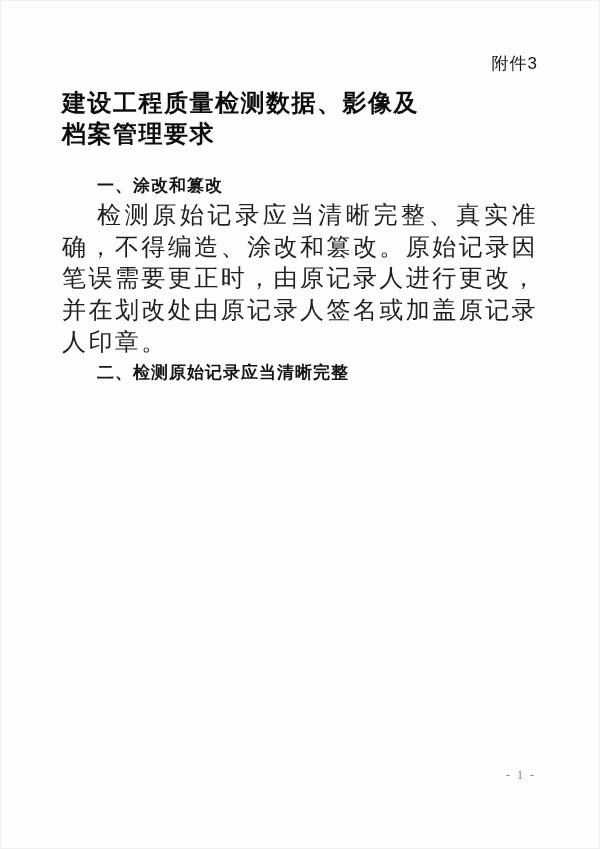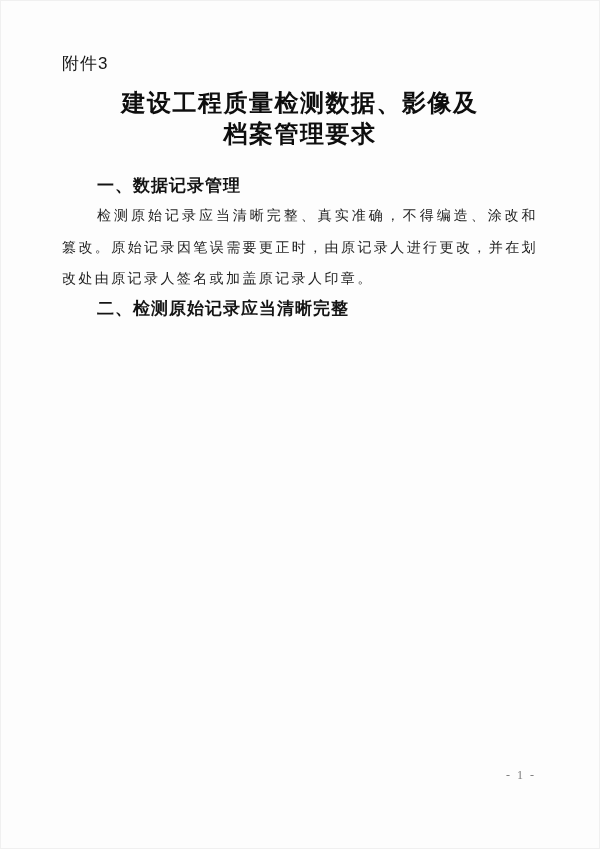--- a/index.html
+++ b/index.html
@@ -21,24 +21,24 @@
     left: 62px;
     top: 52px;
     width: 476px;
   }
   .attachment {
     font-family: "Liberation Sans", "DejaVu Sans", sans-serif;
     font-size: 17px;
     line-height: 24px;
     letter-spacing: 1px;
     color: #161616;
+    text-align: right;
   }
   .doc-title {
     margin-top: 12px;
-    text-align: center;
     font-family: "Liberation Serif", "DejaVu Serif", serif;
     font-weight: 700;
     font-size: 24px;
     line-height: 31px;
     letter-spacing: 1.5px;
     color: #0e0e0e;
   }
   .section-heading {
     font-family: "Liberation Sans", "DejaVu Sans", sans-serif;
     font-weight: 700;
@@ -46,21 +46,21 @@
     line-height: 28px;
     letter-spacing: 1px;
     text-indent: 35px;
     color: #141414;
   }
   .section-heading.first {
     margin-top: 22px;
   }
   .para {
     font-family: "Liberation Serif", "DejaVu Serif", serif;
-    font-size: 14px;
+    font-size: 24px;
     line-height: 31.7px;
     letter-spacing: 2.4px;
     text-align: justify;
     text-align-last: left;
     text-justify: inter-character;
     text-indent: 35px;
     color: #1f1f1f;
     margin: 0;
   }
   .page-number {
@@ -79,21 +79,21 @@
 <div class="page">
   <div class="content">
 
     <div class="attachment">附件3</div>
 
     <div class="doc-title">
       <div>建设工程质量检测数据、影像及</div>
       <div>档案管理要求</div>
     </div>
 
-    <div class="section-heading first">一、数据记录管理</div>
+    <div class="section-heading first">一、涂改和篡改</div>
 
     <p class="para">检测原始记录应当清晰完整、真实准确，不得编造、涂改和篡改。原始记录因笔误需要更正时，由原记录人进行更改，并在划改处由原记录人签名或加盖原记录人印章。</p>
 
 
     <div class="section-heading">二、检测原始记录应当清晰完整</div>
 
 
   </div>
 
   <div class="page-number">- 1 -</div>

